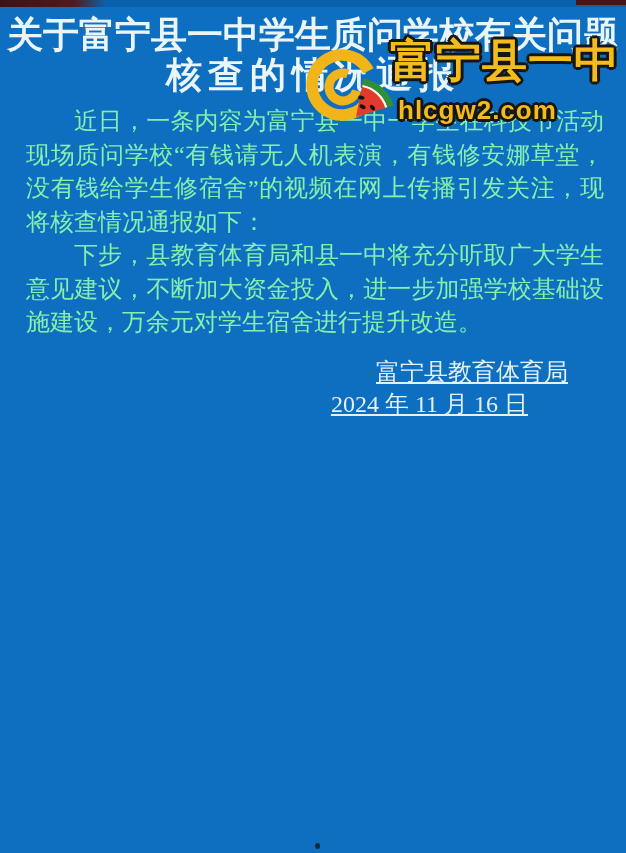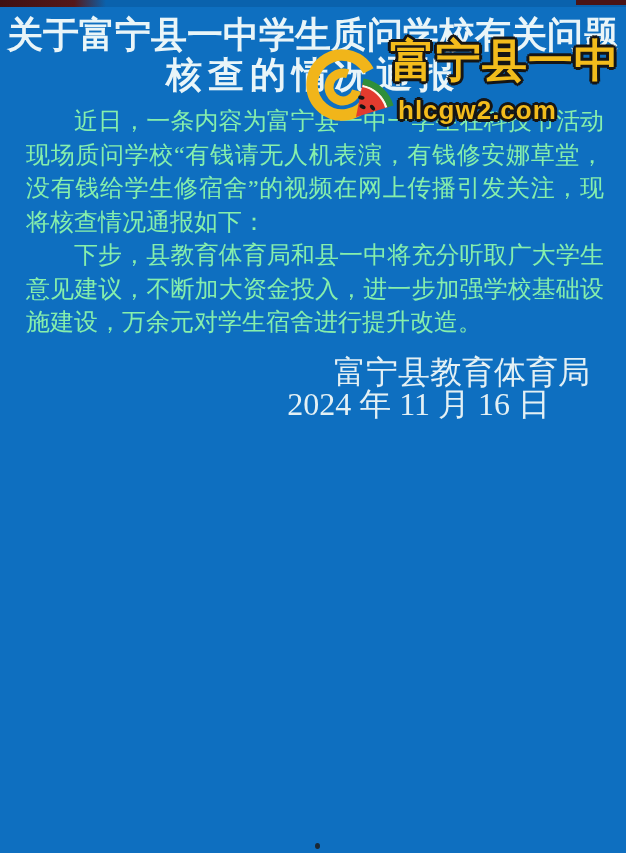--- a/index.html
+++ b/index.html
@@ -11,22 +11,22 @@
   .top-strip { position:absolute; top:0; left:0; width:626px; height:7px; background:#0a62ad; }
   .corner-left { position:absolute; top:0; left:0; width:106px; height:7px;
     background:linear-gradient(90deg,#3f1113,#55181a 70%,rgba(85,24,26,0)); }
   .corner-right { position:absolute; top:0; right:0; width:50px; height:5px; background:#4a1416; }
   .title { margin-top:15px; text-align:center; color:#e9f5f8; font-weight:700;
     font-size:36px; line-height:40px; }
   .title .line2 { letter-spacing:6px; }
   .content { padding:10px 22px 0 26px; color:#86efac; font-size:24px;
     line-height:33.5px; text-align:justify; }
   .content p { margin:0; text-indent:2em; }
-  .signature { margin-top:16px; padding-right:36px; text-align:right;
-    color:#e3f0f4; font-size:32px; line-height:32px; }
+  .signature { margin-top:16px; padding-right:58px; text-align:right;
+    color:#e3f0f4; font-size:24px; line-height:32px;text-decoration:underline; }
   .signature .date { margin-right:40px; }
   
   .watermark { position:absolute; top:38px; left:304px; width:322px; height:96px; z-index:5; }
   .wm-logo { position:absolute; left:0; top:3px; }
   .wm-name {
     position:absolute; left:86px; top:-2px; width:236px;
     font-family:"Liberation Sans","DejaVu Sans",sans-serif;
     font-weight:700; font-size:45px; line-height:50px; letter-spacing:1px;
     color:#f3bc1c; white-space:nowrap;
     text-shadow:-2px -2px 0 #161616,2px -2px 0 #161616,-2px 2px 0 #161616,

